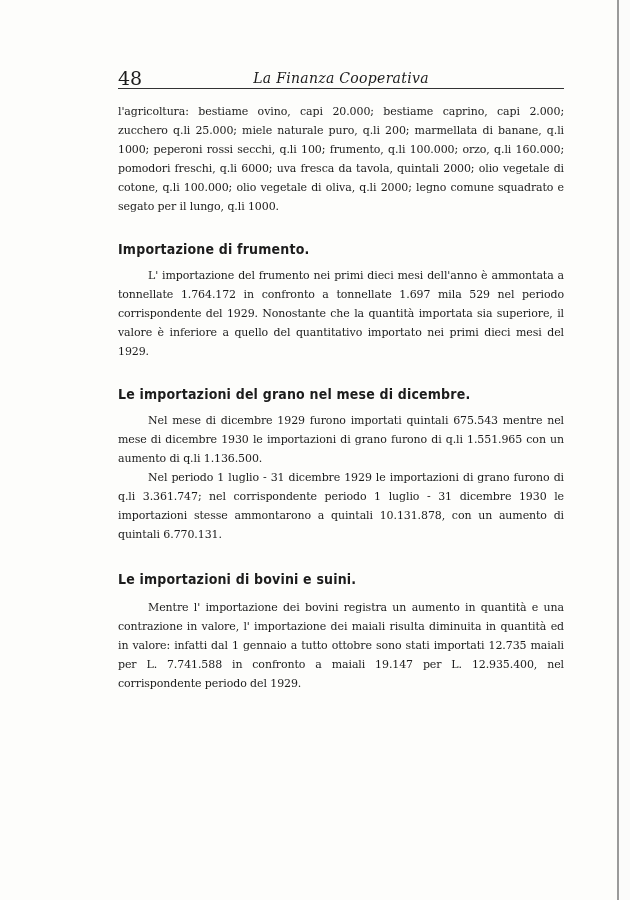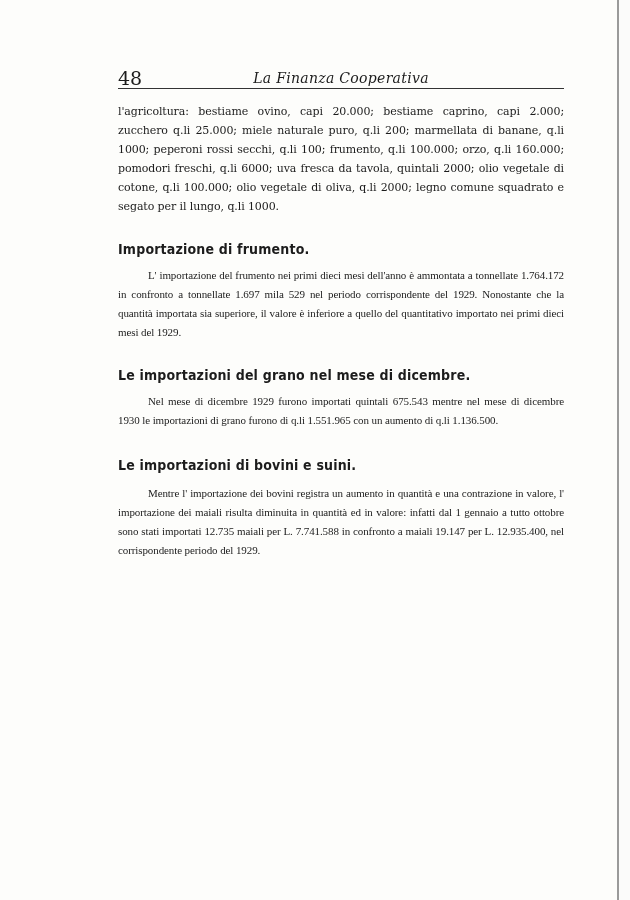--- a/index.html
+++ b/index.html
@@ -29,21 +29,21 @@
     position:absolute; left:0; right:0; top:0; text-align:center;
     font-style:italic; font-size:14px; line-height:16px; letter-spacing:0.3px;
   }
   .content {
     position:absolute; left:118px; top:102px; width:446px;
   }
   p {
     margin:0; font-size:11px; line-height:19px; text-align:justify;
     letter-spacing:-0.1px;
   }
-  p.indent { text-indent:30px;font-family:Liberation Serif, serif; }
+  p.indent { text-indent:30px; }
   h2 {
     margin:0; font-family:"DejaVu Sans", sans-serif; font-weight:bold;
     font-size:14px; line-height:18px; letter-spacing:0.2px;
     transform:scaleX(0.9); transform-origin:left;
     white-space:nowrap;
   }
   .s1 { margin-top:24px; margin-bottom:8px; }
   .s2 { margin-top:24px; margin-bottom:8px; }
   .s3 { margin-top:26px; margin-bottom:10px; }
 </style>
@@ -59,16 +59,17 @@
 </div>
 
 <div class="content">
   <p>l'agricoltura: bestiame ovino, capi 20.000; bestiame caprino, capi 2.000; zucchero q.li 25.000; miele naturale puro, q.li 200; marmellata di banane, q.li 1000; peperoni rossi secchi, q.li 100; frumento, q.li 100.000; orzo, q.li 160.000; pomodori freschi, q.li 6000; uva fresca da tavola, quintali 2000; olio vegetale di cotone, q.li 100.000; olio vegetale di oliva, q.li 2000; legno comune squadrato e segato per il lungo, q.li 1000.</p>
 
   <h2 class="s1">Importazione di frumento.</h2>
   <p class="indent">L' importazione del frumento nei primi dieci mesi dell'anno è ammontata a tonnellate 1.764.172 in confronto a tonnellate 1.697 mila 529 nel periodo corrispondente del 1929. Nonostante che la quantità importata sia superiore, il valore è inferiore a quello del quantitativo importato nei primi dieci mesi del 1929.</p>
 
   <h2 class="s2">Le importazioni del grano nel mese di dicembre.</h2>
   <p class="indent">Nel mese di dicembre 1929 furono importati quintali 675.543 mentre nel mese di dicembre 1930 le importazioni di grano furono di q.li 1.551.965 con un aumento di q.li 1.136.500.</p>
+  <p class="indent">Nel periodo 1 luglio - 31 dicembre 1929 le importazioni di grano furono di q.li 3.361.747; nel corrispondente periodo 1 luglio - 31 dicembre 1930 le importazioni stesse ammontarono a quintali 10.131.878, con un aumento di quintali 6.770.131.</p>
 
   <h2 class="s3">Le importazioni di bovini e suini.</h2>
   <p class="indent">Mentre l' importazione dei bovini registra un aumento in quantità e una contrazione in valore, l' importazione dei maiali risulta diminuita in quantità ed in valore: infatti dal 1 gennaio a tutto ottobre sono stati importati 12.735 maiali per L. 7.741.588 in confronto a maiali 19.147 per L. 12.935.400, nel corrispondente periodo del 1929.</p>
 </div>
 
 </body></html>

